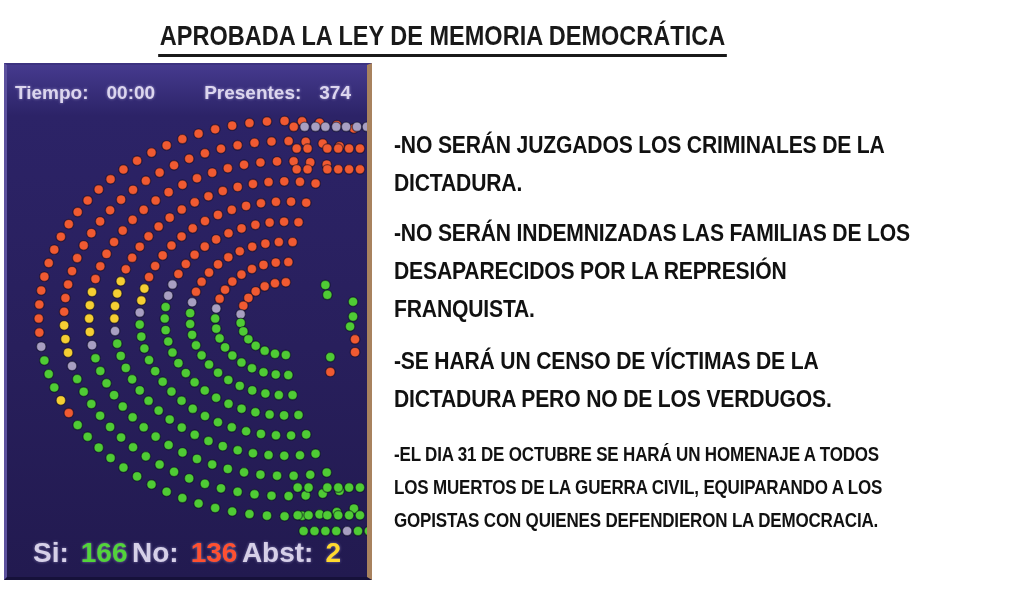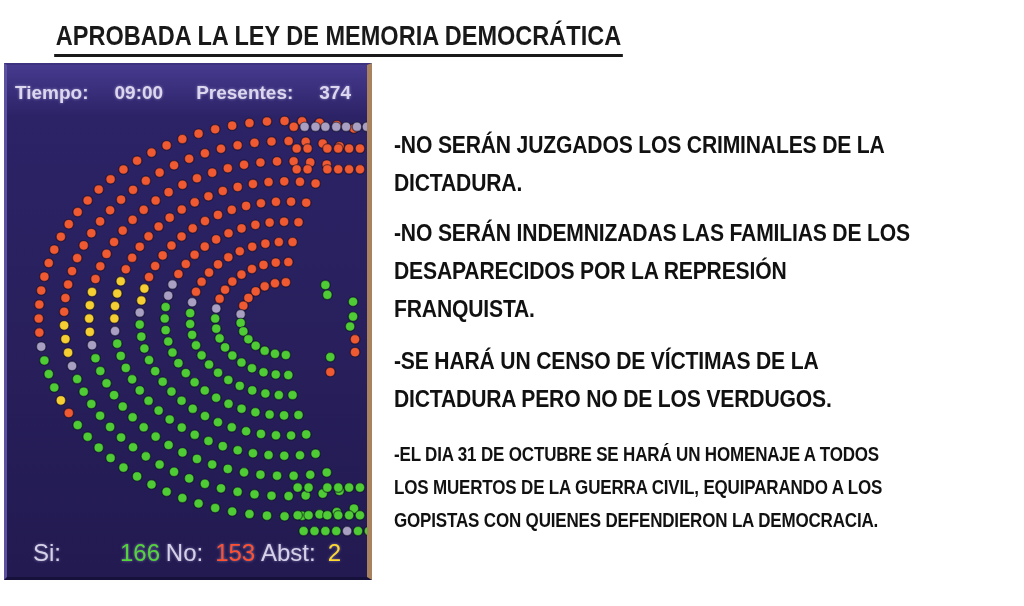--- a/index.html
+++ b/index.html
@@ -1,44 +1,44 @@
 <!DOCTYPE html>
 <html><head>
 <meta charset="utf-8">
 <style>
   * { margin:0; padding:0; box-sizing:border-box; }
   html,body { width:1024px; height:606px; background:#ffffff; overflow:hidden;
               font-family:"Liberation Sans", sans-serif; position:relative; }
 
-  .page-title { position:absolute; top:20px; left:0; width:886px; text-align:left; }
+  .page-title { position:absolute; top:20px; left:0; width:886px; text-align:center; }
   .page-title span {
       display:inline-block; font-size:28px; font-weight:bold; color:#191919;
       letter-spacing:0px; transform:scaleX(0.84); transform-origin:50% 0;
       border-bottom:3px solid #191919; padding:0 2px 2px 2px; white-space:nowrap;
   }
 
   
   .board {
       position:absolute; left:4px; top:63px; width:368px; height:517px;
       background:linear-gradient(180deg,#453a8e 0%, #2c2367 10%, #281f5c 55%, #221a50 100%);
       border-left:3px solid #5c519e; border-right:5px solid #a8825e;
       border-top:2px solid #3c3280; border-bottom:3px solid #16113a;
       display:flex; flex-direction:column;
   }
   .board-header {
       height:46px; display:flex; align-items:center; justify-content:space-between;
       padding:10px 16px 0 8px; color:#dcd6ee; font-weight:bold; font-size:19px;
       text-shadow:0 0 3px rgba(220,214,255,.55); white-space:nowrap;
   }
-  .board-header .pair { display:flex; gap:26px; }
+  .board-header .pair { display:flex; gap:18px; }
   .board-header .pair.right { }
   .seating { flex:1; display:block; }
   .board-results {
       height:40px; display:flex; align-items:center; justify-content:space-between;
-      padding:0 26px 8px 26px; font-weight:normal; font-size:24px; color:#d6d0e8;
+      padding:0 26px 8px 26px; font-weight:bold; font-size:28px; color:#d6d0e8;
       text-shadow:0 0 3px rgba(220,214,255,.5); white-space:nowrap;
   }
   .board-results .res { display:flex; gap:12px; }
 
   
   .bullets { position:absolute; left:394px; top:114px; width:630px; }
   .bullets p {
       font-weight:bold; color:#111; white-space:pre-line;
       font-size:24px; line-height:38px; letter-spacing:-0.2px;
       width:714px; transform:scaleX(0.88); transform-origin:0 0;
@@ -52,21 +52,21 @@
 <body>
 
 <div class="page-title">
   <span>APROBADA LA LEY DE MEMORIA DEMOCRÁTICA</span>
 </div>
 
 <div class="board">
   <div class="board-header">
     <div class="pair">
       <span>Tiempo:</span>
-      <span>09:00</span>
+      <span>00:00</span>
     </div>
     <div class="pair right">
       <span>Presentes:</span>
       <span>374</span>
     </div>
   </div>
 
   <svg class="seating" viewBox="0 0 360 431" width="360" height="431" aria-hidden="true">
       <circle cx="280.0" cy="173.2" r="4.8" fill="#f05a32" stroke="rgba(8,8,30,0.5)" stroke-width="1.4"></circle>
       <circle cx="269.0" cy="174.3" r="4.8" fill="#f05a32" stroke="rgba(8,8,30,0.5)" stroke-width="1.4"></circle>
@@ -417,25 +417,25 @@
       <circle cx="320.0" cy="425.0" r="4.8" fill="#4fcb35" stroke="rgba(8,8,30,0.5)" stroke-width="1.4"></circle>
       <circle cx="331.0" cy="425.0" r="4.8" fill="#4fcb35" stroke="rgba(8,8,30,0.5)" stroke-width="1.4"></circle>
       <circle cx="342.0" cy="425.0" r="4.8" fill="#a89fc2" stroke="rgba(8,8,30,0.5)" stroke-width="1.4"></circle>
       <circle cx="353.0" cy="425.0" r="4.8" fill="#4fcb35" stroke="rgba(8,8,30,0.5)" stroke-width="1.4"></circle>
       <circle cx="364.0" cy="425.0" r="4.8" fill="#4fcb35" stroke="rgba(8,8,30,0.5)" stroke-width="1.4"></circle>
     </svg>
 
   <div class="board-results">
     <div class="res">
       <span>Si:</span>
-      <span style="color: rgb(82, 212, 58); margin-left: 47px;">166</span>
+      <span style="color: rgb(82, 212, 58);">166</span>
     </div>
     <div class="res">
       <span>No:</span>
-      <span style="color: rgb(255, 80, 48);">153</span>
+      <span style="color: rgb(255, 80, 48);">136</span>
     </div>
     <div class="res">
       <span>Abst:</span>
       <span style="color: rgb(255, 217, 46);">2</span>
     </div>
   </div>
 </div>
 
 <div class="bullets">
   <p class="b1">-NO SERÁN JUZGADOS LOS CRIMINALES DE LA

